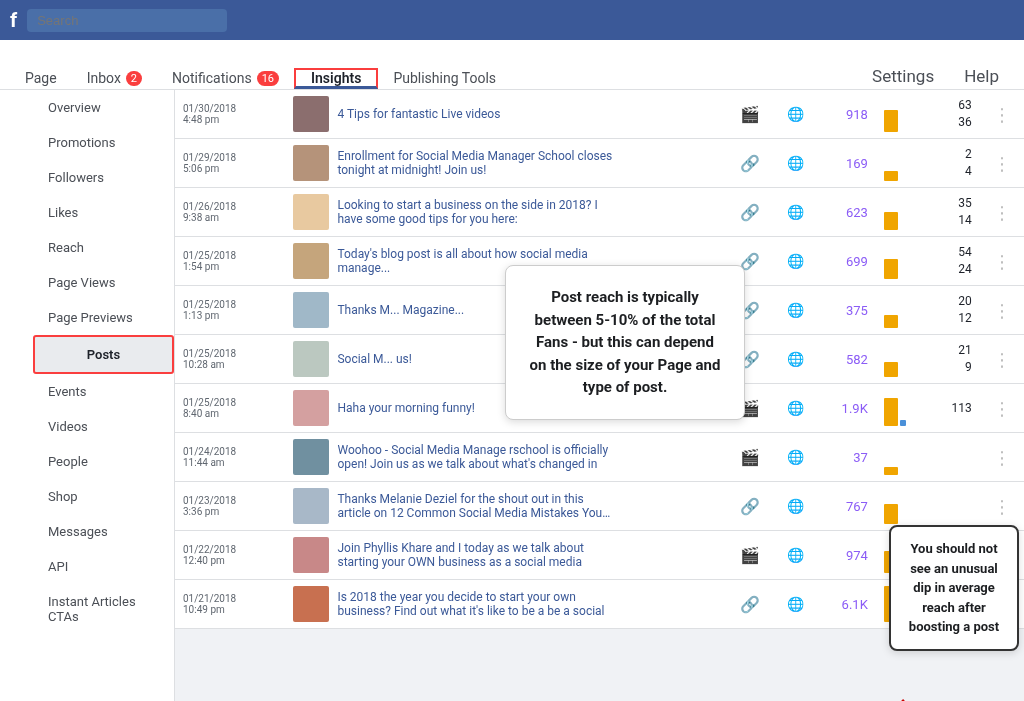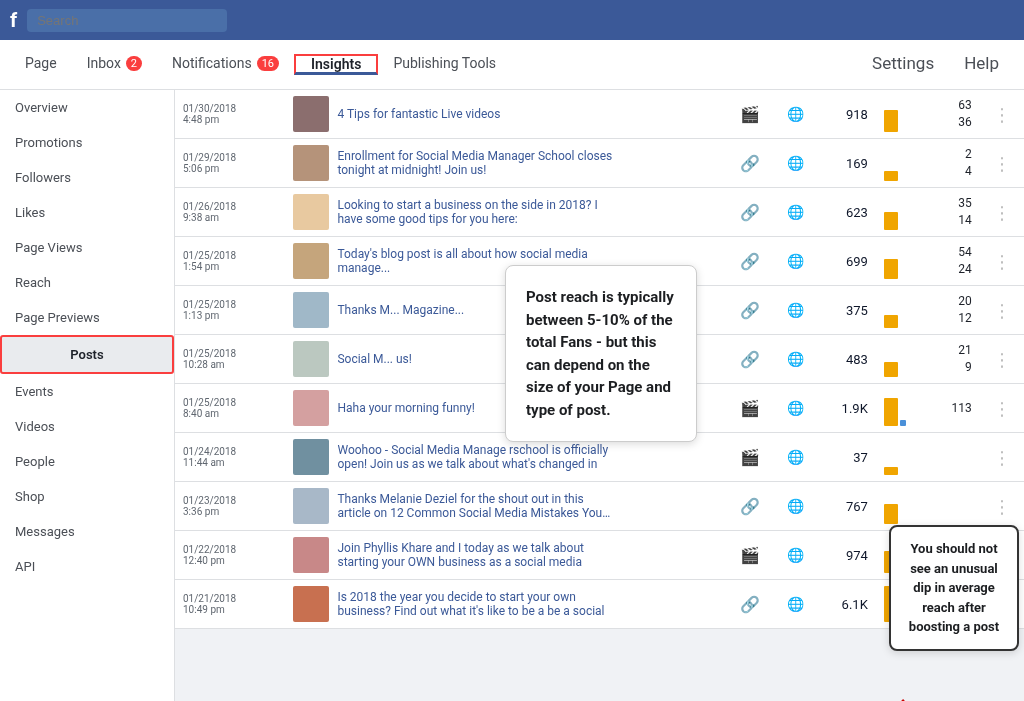--- a/index.html
+++ b/index.html
@@ -7,74 +7,75 @@
 
     
     .top-nav {
       display: flex; align-items: center; background: #3b5998; height: 40px; padding: 0 10px; position: relative;
     }
     .top-nav-logo { color: white; font-size: 20px; font-weight: bold; margin-right: 10px; }
     .top-nav-search { background: #4a6fa8; border: none; border-radius: 4px; padding: 4px 10px; color: white; font-size: 13px; width: 200px; }
 
     
     .page-header {
-      display: flex; align-items: center; background: white; border-bottom: 1px solid #dddfe2; height: 50px; padding: 0 10px;
+      display: flex; align-items: flex-end; background: white; border-bottom: 1px solid #dddfe2; height: 50px; padding: 0 10px;
     }
     .page-header-tab {
       display: flex; align-items: center; padding: 0 15px; cursor: pointer; font-size: 14px; color: #4b4f56; border-bottom: 3px solid transparent; text-decoration: none;
     }
     .page-header-tab.active { color: #1d2129; border-bottom: 3px solid #3b5998; font-weight: 600; }
     .page-header-tab .badge {
       background: #fa3e3e; color: white; border-radius: 10px; padding: 1px 5px; font-size: 11px; margin-left: 5px;
     }
     .page-header-right { margin-left: auto; display: flex; align-items: center; }
     .page-header-right .page-header-tab { font-size: 17px; }
 
     
     .main-layout { display: flex; height: calc(100vh - 90px); }
 
     
     .sidebar {
-      width: 175px; background: white; border-right: 1px solid #dddfe2; overflow-y: auto; flex-shrink: 0;
+      width: 175px; background: white; border-right: 1px solid #dddfe2; overflow-y: auto; flex-shrink: 0; padding-left: 33px;
     }
     .sidebar-item {
       display: block; padding: 10px 15px; font-size: 13px; color: #4b4f56; cursor: pointer; text-decoration: none;
     }
     .sidebar-item.active { background: #e9ebee; font-weight: 600; color: #1d2129; border-left: 3px solid #3b5998; text-align: center; }
     .sidebar-item.bordered { border: 2px solid #fa3e3e; border-radius: 3px; }
 
     
     .content-area { flex: 1; overflow-y: auto; background: #f0f2f5; position: relative; }
 
     
     .posts-table { width: 100%; background: white; border-collapse: collapse; }
     .posts-table td { padding: 6px 8px; border-bottom: 1px solid #dddfe2; vertical-align: middle; }
     .post-date { font-size: 10px; color: #606770; white-space: nowrap; }
     .post-thumb { width: 36px; height: 36px; background: #bbb; border-radius: 2px; overflow: hidden; flex-shrink: 0; }
     .post-title { font-size: 12px; color: #3b5998; cursor: pointer; max-width: 280px; overflow: hidden; display: -webkit-box; -webkit-line-clamp: 2; -webkit-box-orient: vertical; }
     .post-cell { display: flex; align-items: center; gap: 8px; }
-    .reach-num { font-size: 13px; color: #0f172a; text-align: right; min-width: 40px; }
+    .reach-num { font-size: 13px; color: #8b5cf6; text-align: right; min-width: 40px; }
     .engagement-nums { font-size: 12px; color: #1d2129; line-height: 1.4; text-align: right; }
     .icon-video { font-size: 16px; color: #606770; }
     .icon-link { font-size: 16px; color: #606770; }
     .icon-globe { font-size: 14px; color: #606770; }
     .more-btn { font-size: 18px; color: #bbb; cursor: pointer; }
 
     
     .tooltip-reach {
       position: absolute;
       top: 175px;
       left: 330px;
       background: white;
       border: 1px solid #ccc;
       border-radius: 8px;
       padding: 20px;
-      width: 192px;
+      width: 240px;
       font-size: 15px;
       font-weight: bold;
+      text-align: center;
       box-shadow: 0 2px 8px rgba(0,0,0,0.15);
       z-index: 100;
       line-height: 1.5;
     }
 
     .tooltip-boost {
       position: absolute;
       top: 435px;
       right: 5px;
       background: white;
@@ -132,30 +133,31 @@
   </div>
 </div>
 
 <div class="main-layout">
 
   <div class="sidebar">
     <div class="sidebar-item">Overview</div>
     <div class="sidebar-item">Promotions</div>
     <div class="sidebar-item">Followers</div>
     <div class="sidebar-item">Likes</div>
+    <div class="sidebar-item">Reach</div>
     <div class="sidebar-item">Page Views</div>
-    <div class="sidebar-item">Reach</div>
     <div class="sidebar-item">Page Previews</div>
     <div class="sidebar-item active bordered">Posts</div>
     <div class="sidebar-item">Events</div>
     <div class="sidebar-item">Videos</div>
     <div class="sidebar-item">People</div>
     <div class="sidebar-item">Shop</div>
     <div class="sidebar-item">Messages</div>
     <div class="sidebar-item">API</div>
+    <div class="sidebar-item">Instant Articles CTAs</div>
   </div>
 
   <div class="content-area">
     <table class="posts-table">
       <tbody id="posts-body">
           <tr>
     <td style="min-width:85px;">
       <div class="post-date">01/30/2018</div>
       <div class="post-date time">4:48 pm</div>
     </td>
@@ -345,21 +347,21 @@
         <a class="post-title">Social M... us!</a>
       </div>
     </td>
     <td style="text-align:center;">
       <span class="icon-link">🔗</span>
     </td>
     <td style="text-align:center;">
       <span class="icon-globe">🌐</span>
     </td>
     <td style="text-align:right;min-width:45px;">
-      <span class="reach-num">483</span>
+      <span class="reach-num">582</span>
     </td>
     <td style="min-width:40px;">
       <div style="display:flex;align-items:flex-end;gap:2px;height:36px;">
         <div style="width:14px;height:15px;background:#f0a500;border-radius:1px;align-self:flex-end;"></div>
 
       </div>
     </td>
     <td style="text-align:right;min-width:40px;">
       <div class="engagement-nums">
         <div>21</div>

